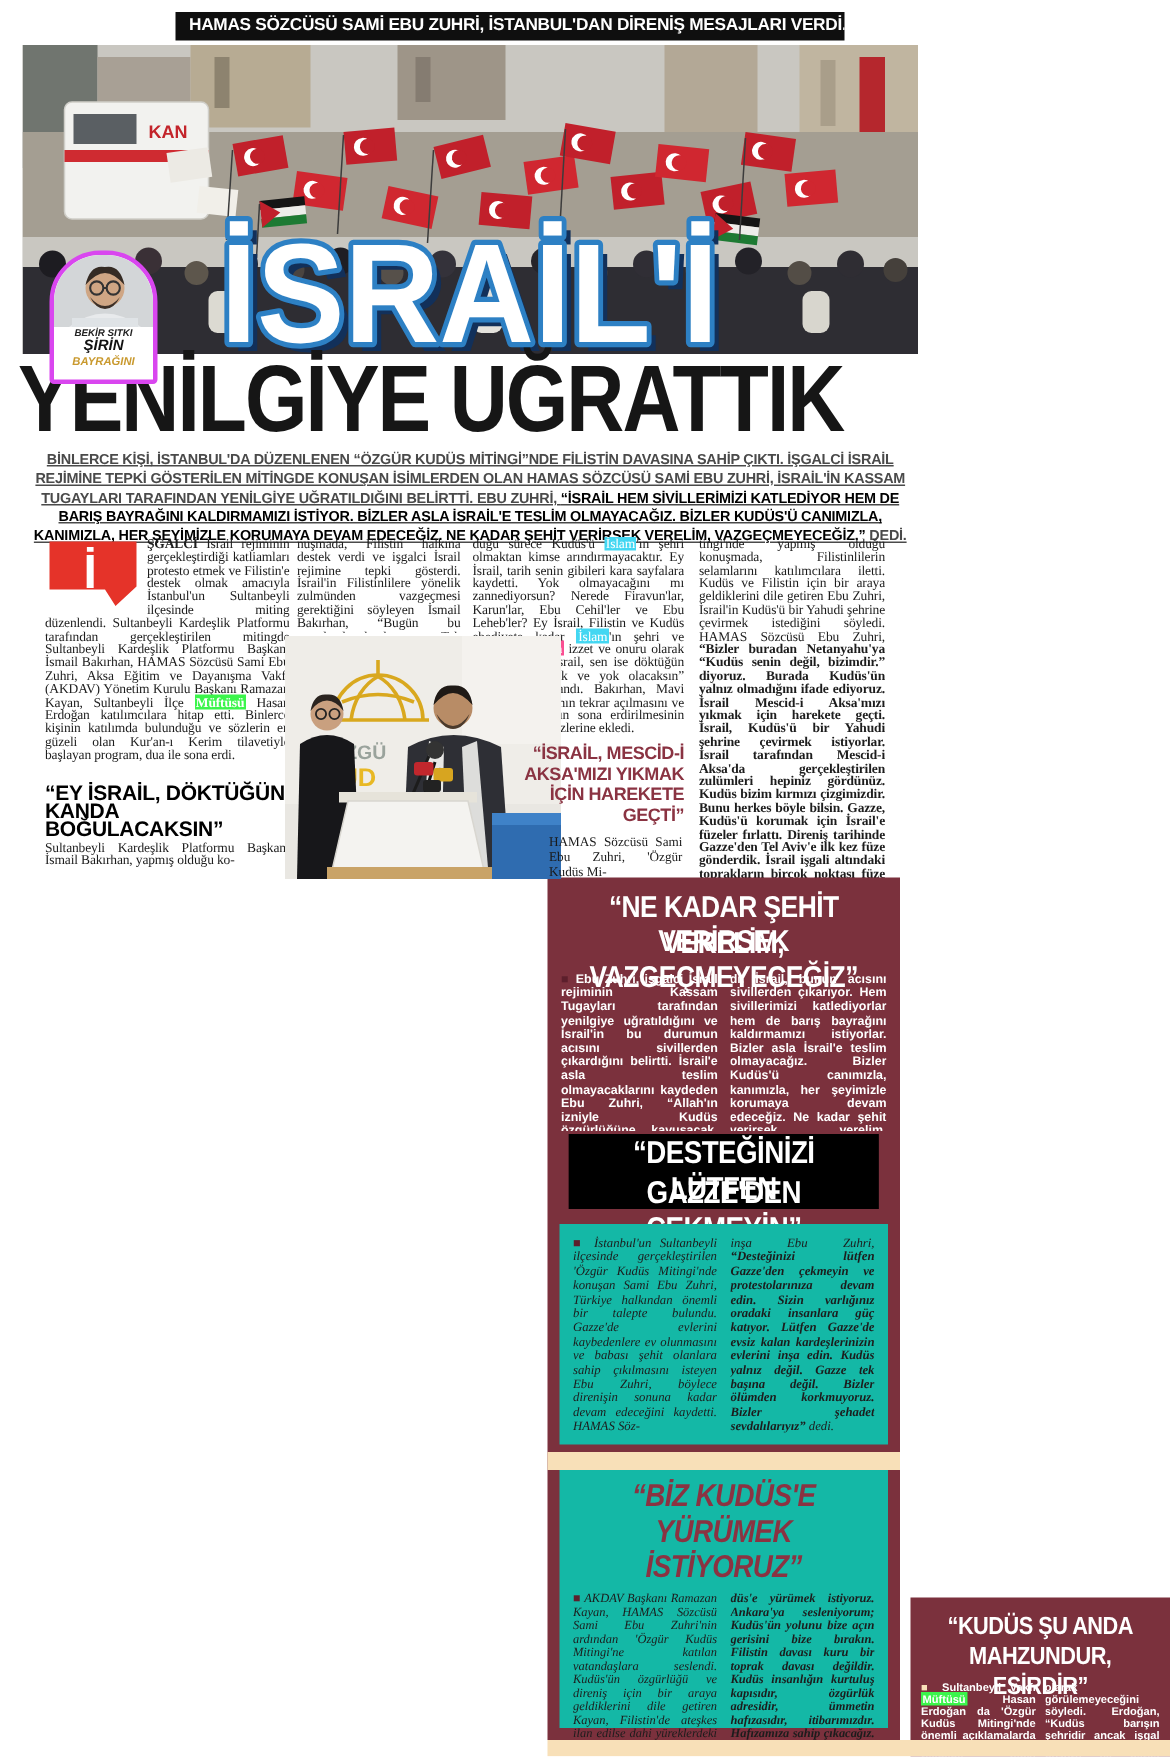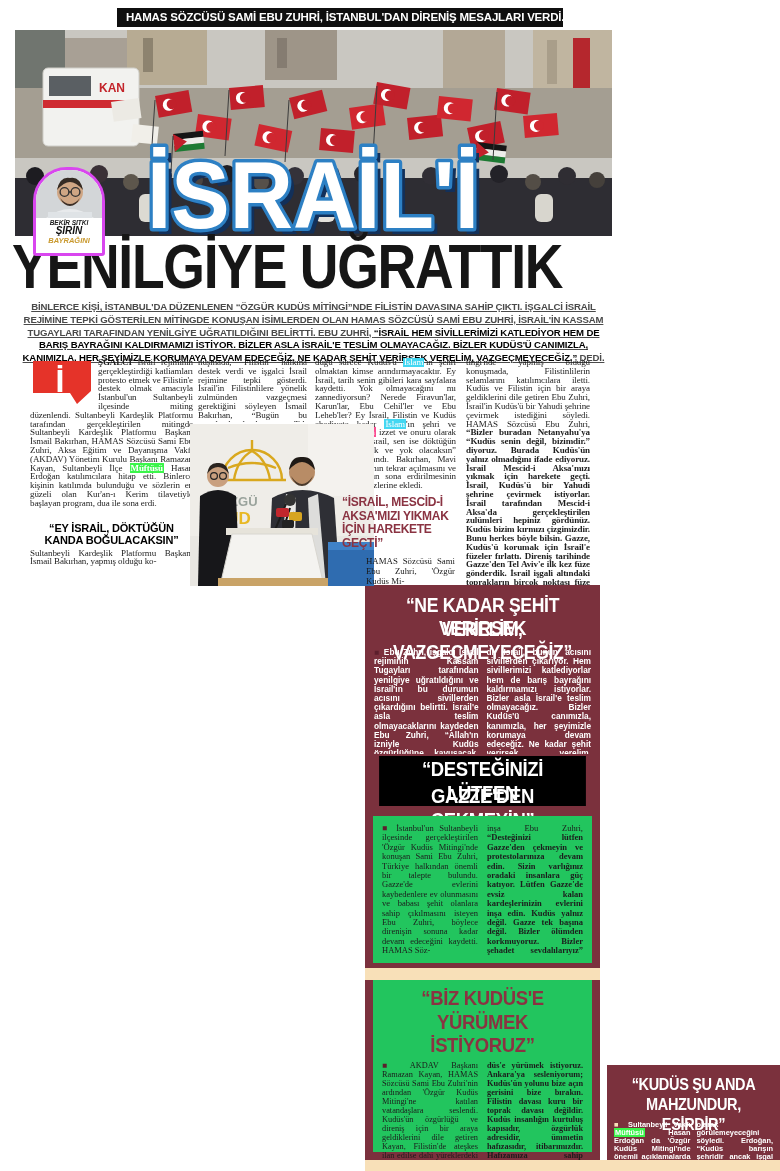--- a/index.html
+++ b/index.html
@@ -41,52 +41,52 @@
         line-height:12.8px;color:#4a4a4a;text-decoration:underline;letter-spacing:-0.15px;}
   .lede .dark{color:#000;}
 
   
   .bodycol{font-size:9px;line-height:8.8px;text-align:justify;color:#1d1d1d;overflow:hidden;letter-spacing:-0.1px;}
   .col1{left:30px;top:358px;width:163px;height:230px;}
   .col2{left:198px;top:358px;width:109px;height:64px;}
   .col3{left:315px;top:358px;width:141px;height:136px;}
   .col4{left:466px;top:358px;width:124px;height:230px;}
   .dropcap{float:left;width:64px;height:48px;margin:0 4px 2px 0;}
-  .col1 h3{font-family:"Liberation Sans",sans-serif;font-size:11px;line-height:12px;
-           color:#000;margin:14px 0 3px 0;text-align:center;letter-spacing:-0.2px;}
+  .col1 h3{font-family:"Liberation Sans",sans-serif;font-size:14px;line-height:12px;
+           color:#000;margin:14px 0 3px 0;text-align:left;letter-spacing:-0.2px;}
   .col1 p{margin-bottom:4px;}
   .b{font-weight:bold;}
   .hl-green{background:var(--hl-green);color:#fff;font-weight:bold;padding:0 1px;}
   .hl-cyan{background:var(--hl-cyan);color:#fff;font-weight:normal;padding:0 1px;}
   .hl-pink{background:var(--hl-pink);color:#fff;font-weight:bold;padding:0 1px;}
 
   
   .podium-photo{left:190px;top:424px;width:184px;height:162px;overflow:hidden;background:#e9e7e2;z-index:1;}
-  .quote3{left:342px;top:496px;width:114px;text-align:left;z-index:2;
+  .quote3{left:342px;top:496px;width:114px;text-align:right;z-index:2;
           font-family:"Liberation Sans",sans-serif;font-weight:bold;font-size:12px;line-height:13.5px;
           color:var(--quote-maroon);letter-spacing:-0.3px;}
   .after3{left:366px;top:556px;width:89px;height:32px;font-size:8.8px;line-height:10px;text-align:justify;z-index:2;overflow:hidden;}
 
   
   .redbox-main{left:365px;top:585px;width:235px;height:575px;background:var(--maroon);}
   .redbox-side{left:607px;top:1065px;width:173px;height:155px;background:var(--maroon);text-decoration:underline;}
   .boxtitle{position:absolute;left:0;width:100%;text-align:center;color:#fff;
             font-family:"Liberation Sans",sans-serif;font-weight:bold;letter-spacing:-0.4px;}
   .cond{transform:scaleX(0.88);transform-origin:center;}
   .rb-t1a{top:9px;font-size:20px;line-height:23px;}
   .rb-t1b{top:33px;font-size:20px;line-height:23px;}
   .rb-cols{position:absolute;left:9px;top:63px;width:217px;height:106px;display:flex;gap:8px;}
   .rb-cols > div{flex:1;color:#fff;font-family:"Liberation Sans",sans-serif;font-weight:bold;
                  font-size:8.3px;line-height:9.2px;text-align:justify;overflow:hidden;}
   .bullet{color:#5c1f2c;}
   .bullet-cream{color:var(--cream);}
   .rb-t2a{top:171px;font-size:21px;line-height:24px;}
   .rb-t2a span{display:inline-block;background:#000;padding:1px 8px;}
   .rb-t2b{top:199px;font-size:21px;line-height:24px;}
-  .panel{position:absolute;background:#22c55e;}
+  .panel{position:absolute;background:#14b8a6;font-style:italic;}
   .panel2{left:8px;top:231px;width:219px;height:147px;padding:8px 9px;}
   .panel-cols{display:flex;gap:9px;height:100%;}
   .panel-cols > div{flex:1;font-size:8.5px;line-height:9.4px;text-align:justify;color:#1c1c1c;overflow:hidden;}
   .divider{position:absolute;left:0;top:383px;width:235px;height:12px;background:var(--cream);}
   .panel3{left:8px;top:395px;width:219px;height:172px;padding:6px 9px 6px 9px;}
   .p3-title{text-align:center;color:var(--quote-maroon);font-family:"Liberation Sans",sans-serif;
             font-weight:bold;font-size:21px;line-height:23px;letter-spacing:-0.4px;margin-bottom:5px;}
   .panel3 .panel-cols{height:104px;}
   .panel3 .panel-cols > div{font-size:8.3px;line-height:9.0px;}
 

